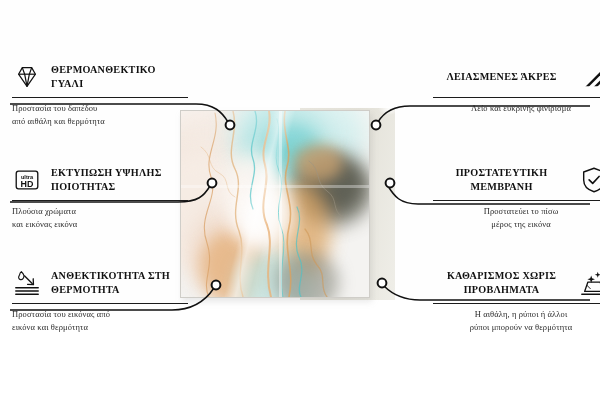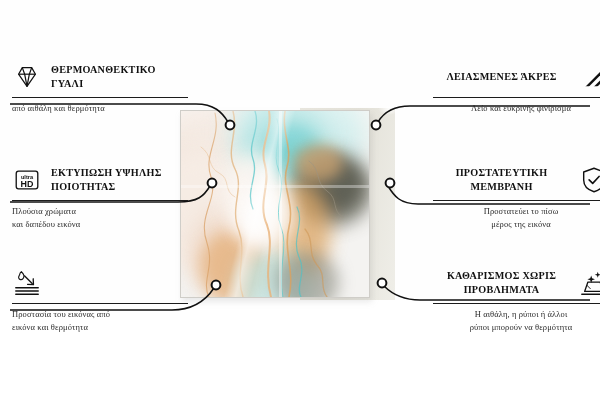--- a/index.html
+++ b/index.html
@@ -140,52 +140,54 @@
           <path d="M7 13 L16 26 L25 13 L21 6 L11 6 Z"></path>
           <path d="M7 13 L25 13"></path>
             <path d="M11 6 L13.5 13 L16 26"></path>
             <path d="M21 6 L18.5 13 L16 26"></path>
         </g>
       </svg>
       <div class="feat-title">ΘΕΡΜΟΑΝΘΕΚΤΙΚΟ ΓΥΑΛΙ</div>
     </div>
     <div class="rule"></div>
     <div class="feat-body">
+      <div>Προστασία του δαπέδου</div>
       <div>από αιθάλη και θερμότητα</div>
     </div>
   </div>
 
   <div class="feat left b2">
     <div class="feat-head">
       <svg class="feat-icon" viewBox="0 0 32 32">
         <rect x="4.5" y="6.5" width="23" height="19" rx="2.5" fill="none" stroke="#111" stroke-width="1.4"></rect>
         <text x="16" y="14.6" text-anchor="middle" font-family="Liberation Sans, sans-serif" font-size="6" font-weight="bold" fill="#111">ultra</text>
         <text x="16" y="23" text-anchor="middle" font-family="Liberation Sans, sans-serif" font-size="9.5" font-weight="bold" fill="#111">HD</text>
       </svg>
       <div class="feat-title">ΕΚΤΥΠΩΣΗ ΥΨΗΛΗΣ ΠΟΙΟΤΗΤΑΣ</div>
     </div>
     <div class="rule"></div>
     <div class="feat-body">
       <div>Πλούσια χρώματα</div>
-      <div>και δαπέδου εικόνα</div>
+      <div>και εικόνας εικόνα</div>
     </div>
   </div>
 
   <div class="feat left b3">
     <div class="feat-head">
       <svg class="feat-icon" viewBox="0 0 32 32">
         <path d="M10 4 C13 6.5 13.5 9.5 11.8 11.4 C10.2 13.2 7.6 12.6 7.1 10.6 C6.7 8.9 8.2 7.8 8.4 6.2 C8.5 5.3 9.3 4.5 10 4 Z" fill="none" stroke="#111" stroke-width="1.2"></path>
         <path d="M13 8 L22 17" fill="none" stroke="#111" stroke-width="1.4"></path>
         <path d="M22.6 11.5 L22.9 17.8 L16.6 17.4" fill="none" stroke="#111" stroke-width="1.4" stroke-linejoin="round" stroke-linecap="round"></path>
         <g stroke="#111" stroke-width="1.5" stroke-linecap="round">
           <path d="M4 21 L28 21"></path>
             <path d="M4 24.5 L28 24.5"></path>
             <path d="M4 28 L28 28"></path>
         </g>
       </svg>
+      <div class="feat-title">ΑΝΘΕΚΤΙΚΟΤΗΤΑ ΣΤΗ ΘΕΡΜΟΤΗΤΑ</div>
     </div>
     <div class="rule"></div>
     <div class="feat-body">
       <div>Προστασία του εικόνας από</div>
       <div>εικόνα και θερμότητα</div>
     </div>
   </div>
 
   <div class="feat right b1">
     <div class="feat-head">

